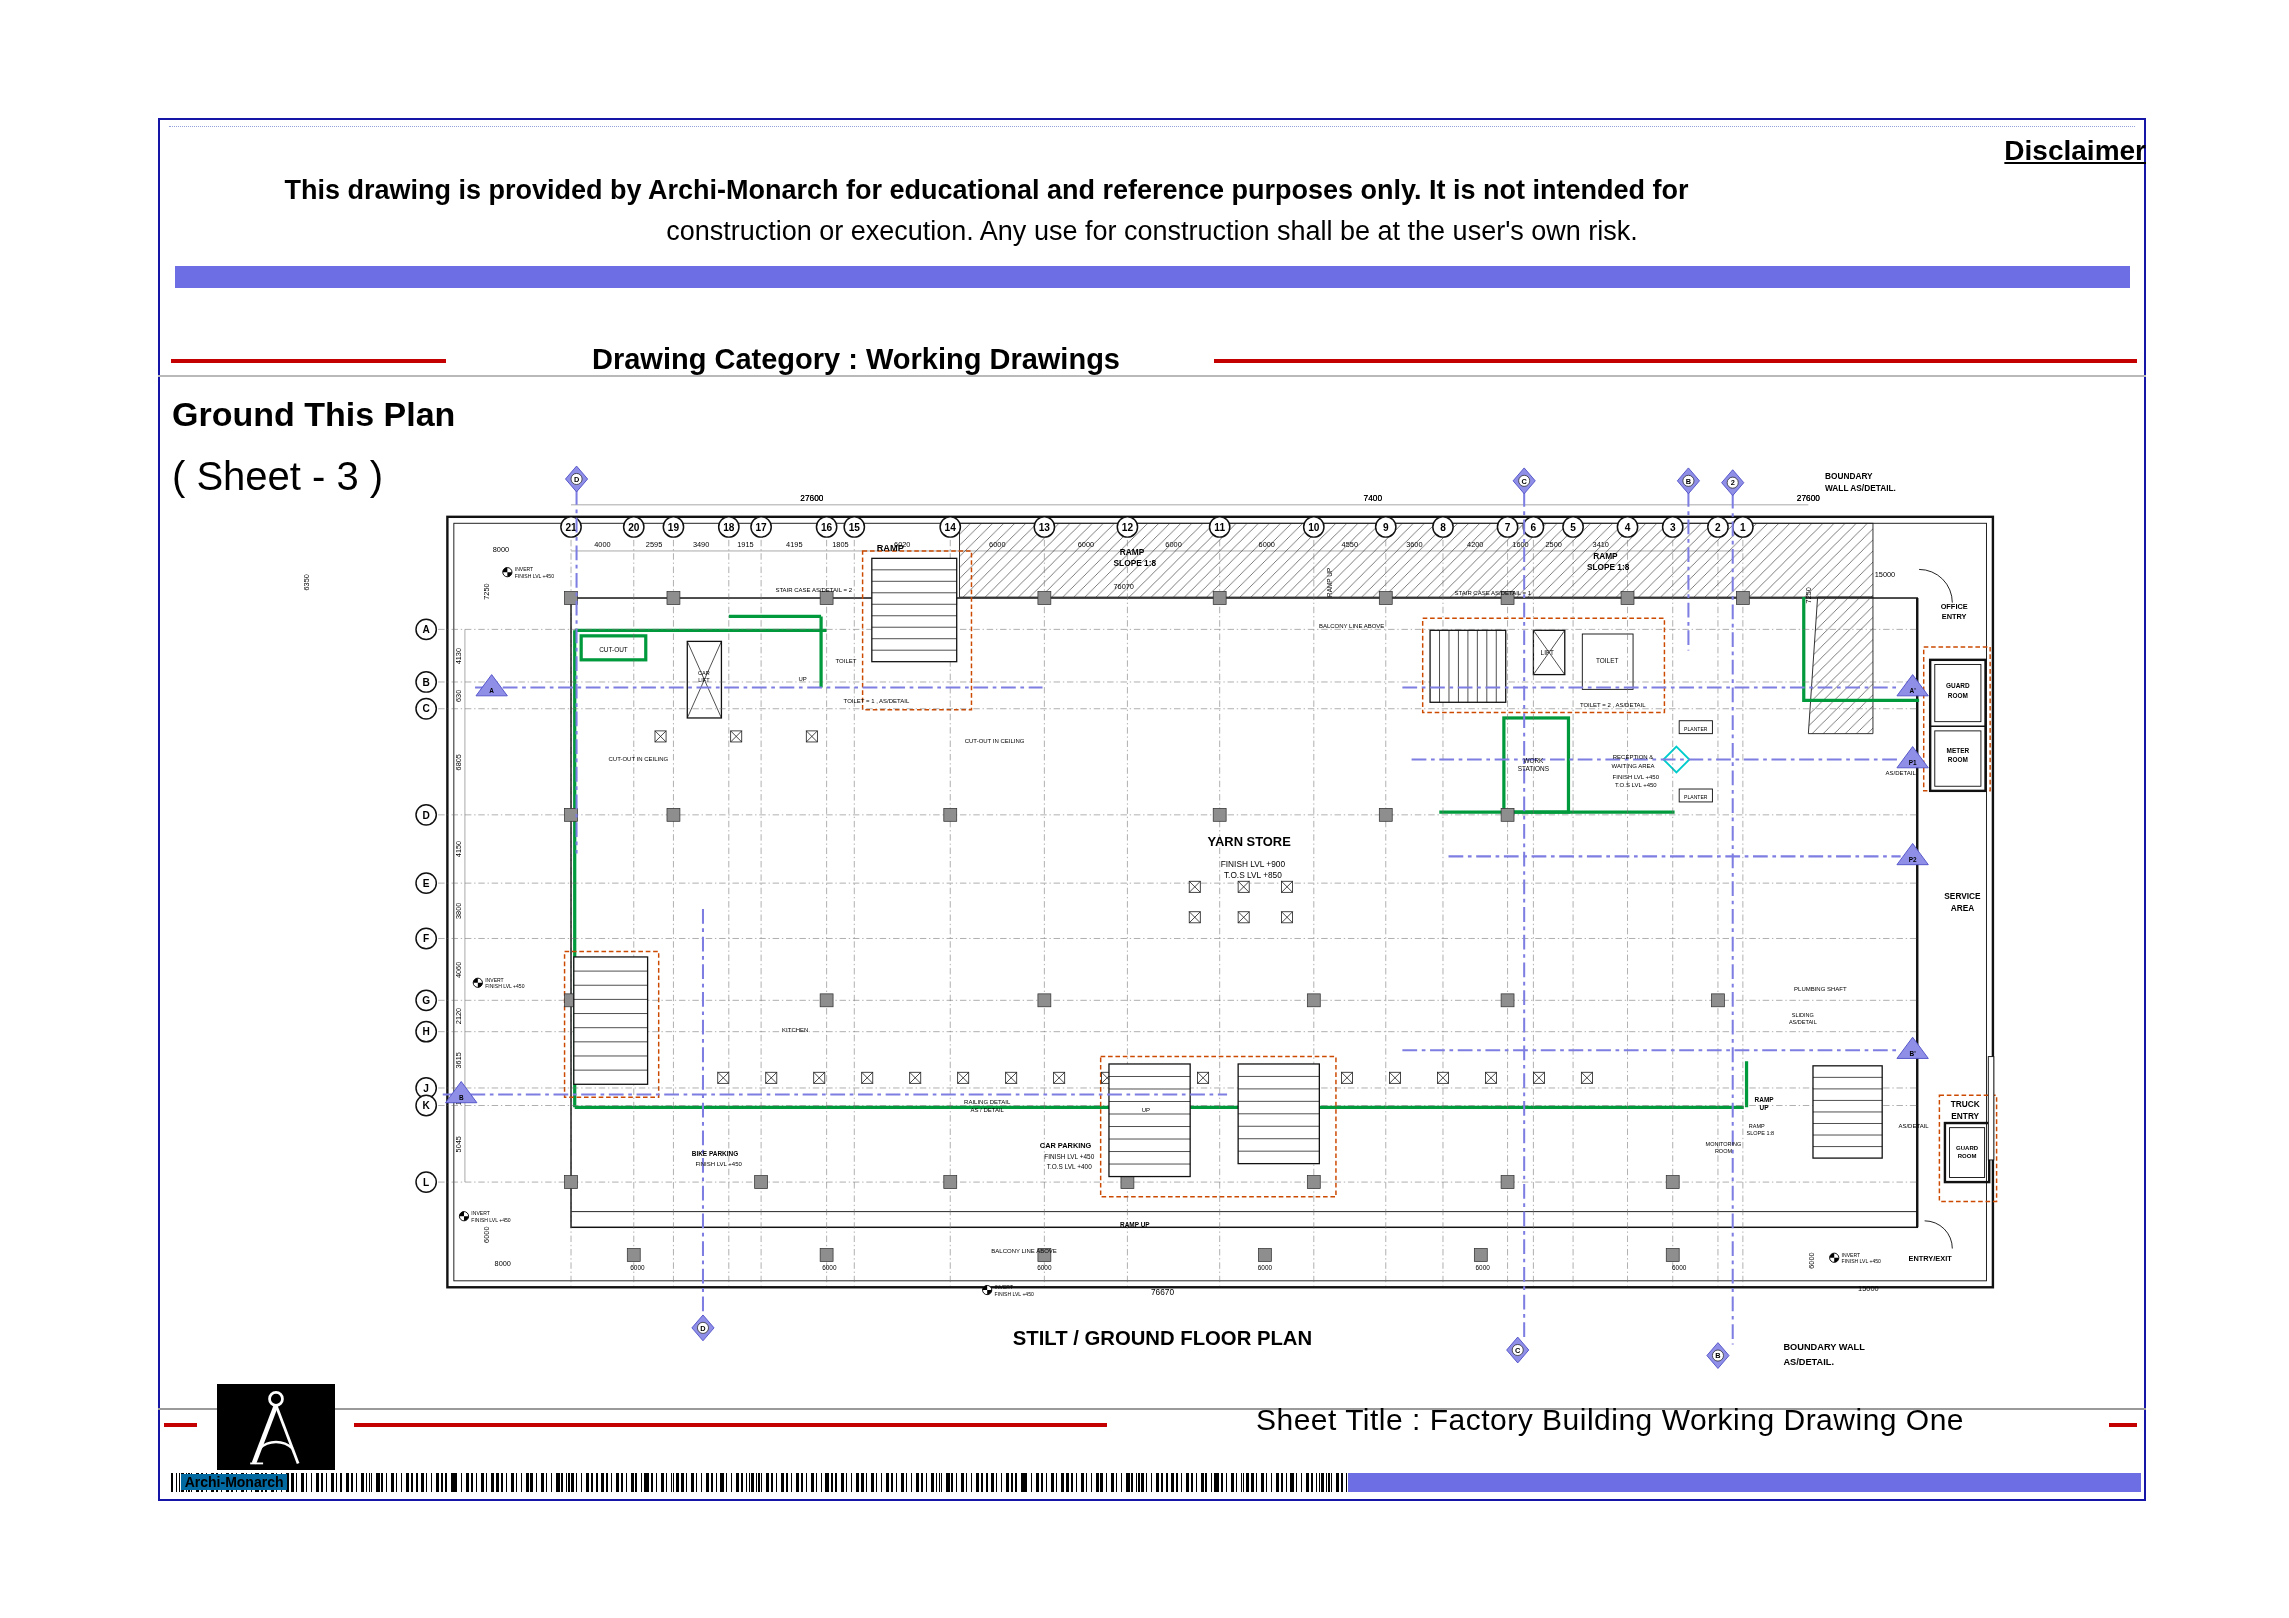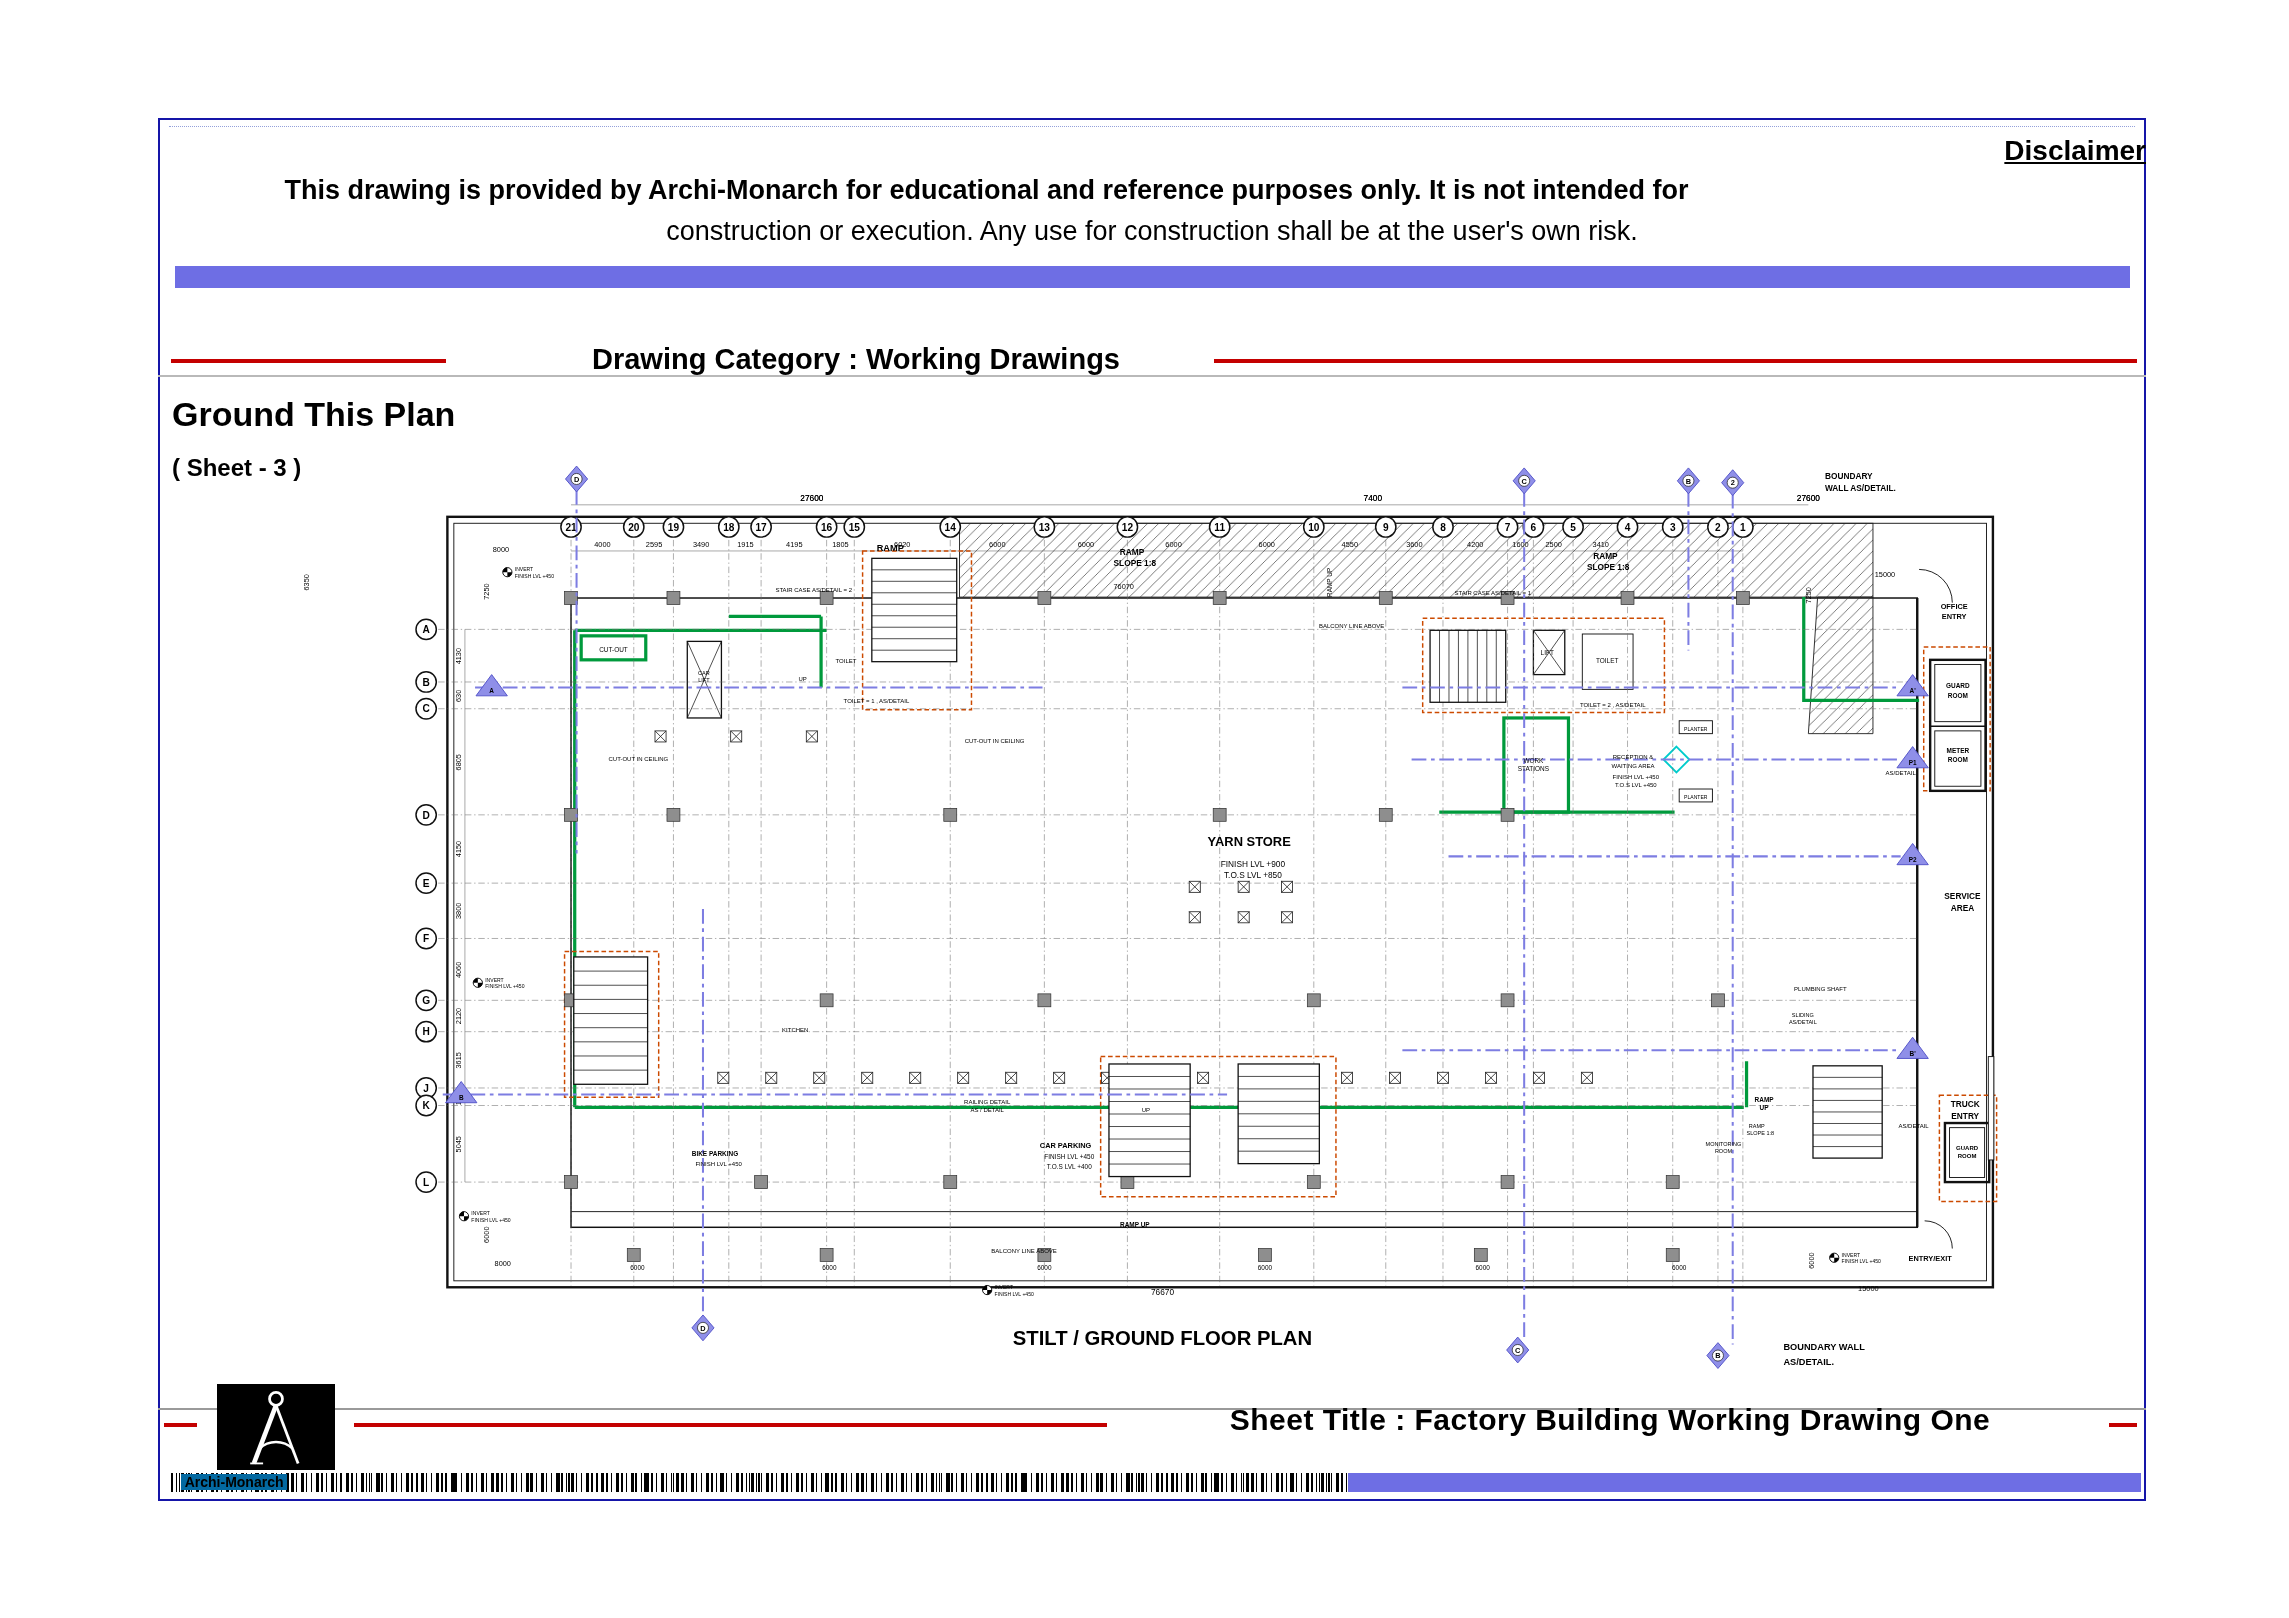--- a/index.html
+++ b/index.html
@@ -11,26 +11,26 @@
   .disc-title{left:158px;top:135px;width:1988px;text-align:right;font-size:28px;font-weight:bold;text-decoration:underline}
   .disc-line1{left:158px;top:175px;width:1657px;text-align:center;font-size:27px;font-weight:bold}
   .disc-line2{left:158px;top:216px;width:1988px;text-align:center;font-size:27px;font-weight:normal}
   .band{left:175px;top:266px;width:1955px;height:22px;background:#6e6ee4}
   .redline{background:#c40000;height:3.7px}
   .rl-cat-left{left:171px;top:359px;width:275px}
   .rl-cat-right{left:1214px;top:359px;width:923px}
   .cat-text{left:472px;top:343px;width:768px;text-align:center;font-size:29px;font-weight:bold}
   .hdiv1{left:158px;top:375px;width:1988px;height:1.8px;background:#b9b9b9}
   .gfp-title{left:172px;top:395px;font-size:34px;font-weight:bold}
-  .gfp-sub{left:172px;top:454px;font-size:24px;font-weight:bold}
+  .gfp-sub{left:172px;top:454px;font-size:40px;font-weight:normal}
   .hdiv2{left:158px;top:1408px;width:1988px;height:1.8px;background:#9a9a9a}
   .rl-f-dash-l{left:164px;top:1423px;width:33px}
   .rl-f-long{left:354px;top:1423px;width:753px}
   .rl-f-dash-r{left:2109px;top:1423px;width:28px}
-  .sheet-title{left:1108px;top:1403px;width:1004px;text-align:center;font-size:30px;font-weight:bold;letter-spacing:0.5px}
+  .sheet-title{left:1108px;top:1403px;width:1004px;text-align:center;font-size:30px;font-weight:normal;letter-spacing:0.5px}
   .logo{left:217px;top:1384px;width:118px;height:86px;background:#000}
   .brand{left:181px;top:1474px;font-size:14px;font-weight:bold;background:#0369a1;padding:0 3.7px;z-index:3}
   .barcode{left:171px;top:1473px;width:1176px;height:18.5px;background-color:#fff;z-index:2;
     background-image:
       repeating-linear-gradient(90deg,#000 0 1.8px,rgba(0,0,0,0) 1.8px 4.6px,#000 4.6px 5.5px,rgba(0,0,0,0) 5.5px 10px,#000 10px 13px,rgba(0,0,0,0) 13px 14.8px,#000 14.8px 15.7px,rgba(0,0,0,0) 15.7px 20px,#000 20px 21px,rgba(0,0,0,0) 21px 25px,#000 25px 28px,rgba(0,0,0,0) 28px 30px),
       repeating-linear-gradient(90deg,rgba(0,0,0,0) 0 8.3px,#000 8.3px 9.2px,rgba(0,0,0,0) 9.2px 17.5px,#000 17.5px 19.4px,rgba(0,0,0,0) 19.4px 38px)}
   .band2{left:1348px;top:1473px;width:793px;height:18.5px;background:#6e6ee4;z-index:2}
   
   #plan{left:249px;top:466px;width:1910px;height:909px}
   #plan text{fill:#000;font-family:"Liberation Sans",sans-serif}

